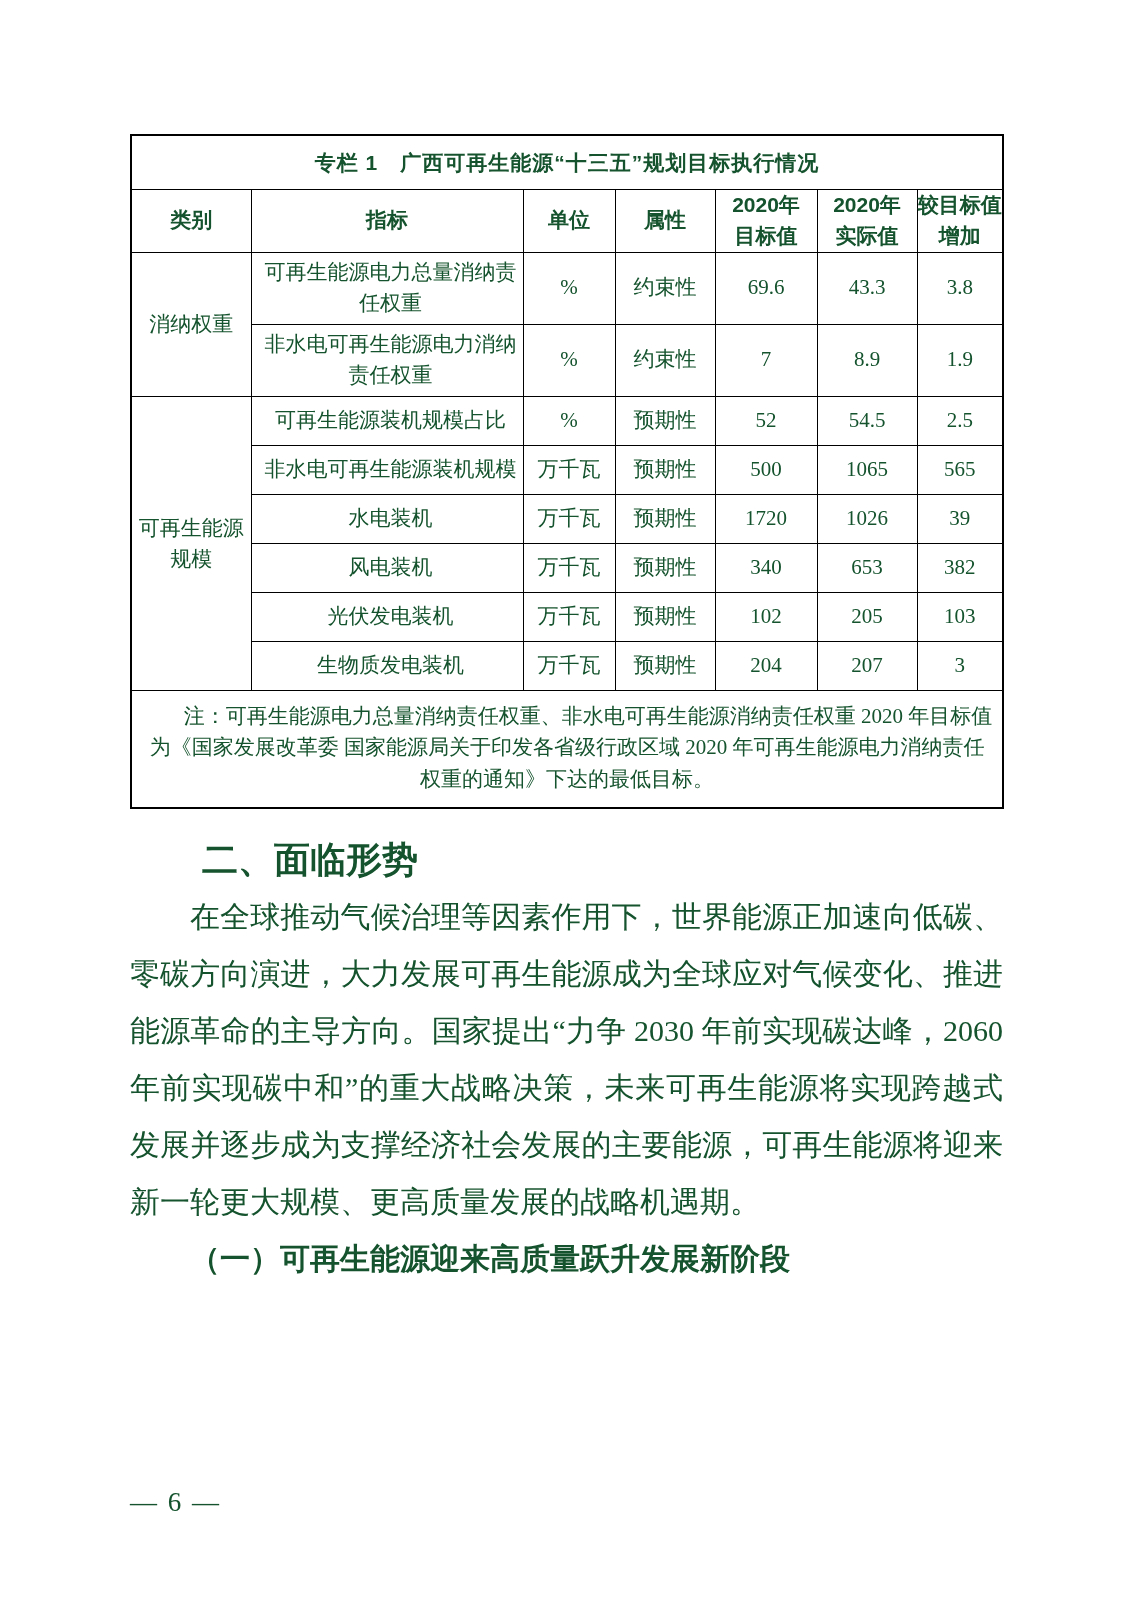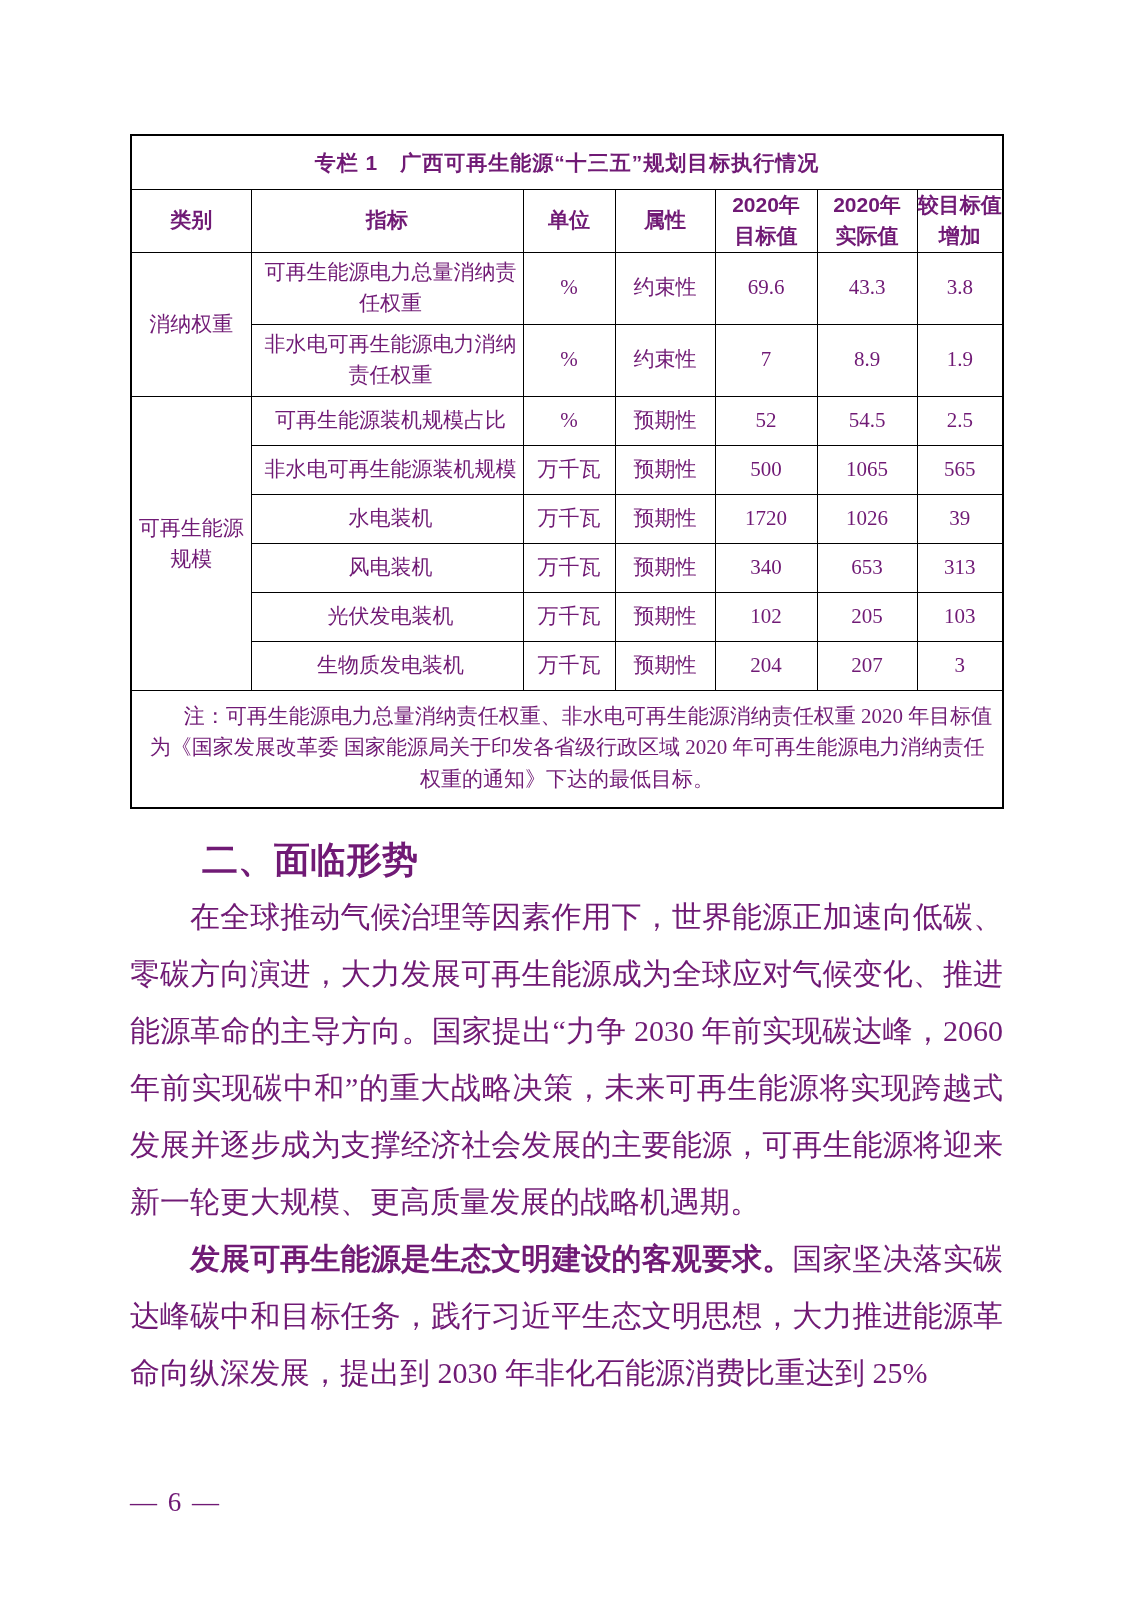--- a/index.html
+++ b/index.html
@@ -2,21 +2,21 @@
 <html><head>
 <meta charset="utf-8">
 <style>
   * { margin: 0; padding: 0; box-sizing: border-box; }
   html, body { background: #ffffff; }
   .page {
     position: relative;
     width: 1131px;
     height: 1600px;
     background: #ffffff;
-    color: #701a75;
+    color: #14532d;
     font-family: "Liberation Serif", serif;
     overflow: hidden;
   }
 
   
   table.box {
     position: absolute;
     left: 130px;
     top: 134px;
     width: 872px;
@@ -183,21 +183,21 @@
         <td>1720</td>
         <td>1026</td>
         <td>39</td>
       </tr>
       <tr class="r-std">
         <td class="ind-cell">风电装机</td>
         <td>万千瓦</td>
         <td>预期性</td>
         <td>340</td>
         <td>653</td>
-        <td>313</td>
+        <td>382</td>
       </tr>
       <tr class="r-std">
         <td class="ind-cell">光伏发电装机</td>
         <td>万千瓦</td>
         <td>预期性</td>
         <td>102</td>
         <td>205</td>
         <td>103</td>
       </tr>
       <tr class="r-std">
@@ -211,18 +211,18 @@
 
       <tr>
         <td class="note-cell" colspan="7">注：可再生能源电力总量消纳责任权重、非水电可再生能源消纳责任权重 2020 年目标值为《国家发展改革委 国家能源局关于印发各省级行政区域 2020 年可再生能源电力消纳责任权重的通知》下达的最低目标。</td>
       </tr>
     </tbody>
   </table>
 
   <div class="content">
     <div class="h-section">二、面临形势</div>
     <p>在全球推动气候治理等因素作用下，世界能源正加速向低碳、零碳方向演进，大力发展可再生能源成为全球应对气候变化、推进能源革命的主导方向。国家提出“力争 2030 年前实现碳达峰，2060 年前实现碳中和”的重大战略决策，未来可再生能源将实现跨越式发展并逐步成为支撑经济社会发展的主要能源，可再生能源将迎来新一轮更大规模、更高质量发展的战略机遇期。</p>
-    <p><span class="lead-bold">发展可再生能源是生态文明建设的客观要求。</span><span>国家坚决落实碳达峰碳中和目标任务，践行习近平生态文明思想，大力推进能源革命向纵深发展，提出到 2030 年非化石能源消费比重达到 25%</span></p>
+    <div class="h-sub">（一）可再生能源迎来高质量跃升发展新阶段</div>
   </div>
 
   <div class="page-number">— 6 —</div>
 
 </div>
 
 </body></html>

